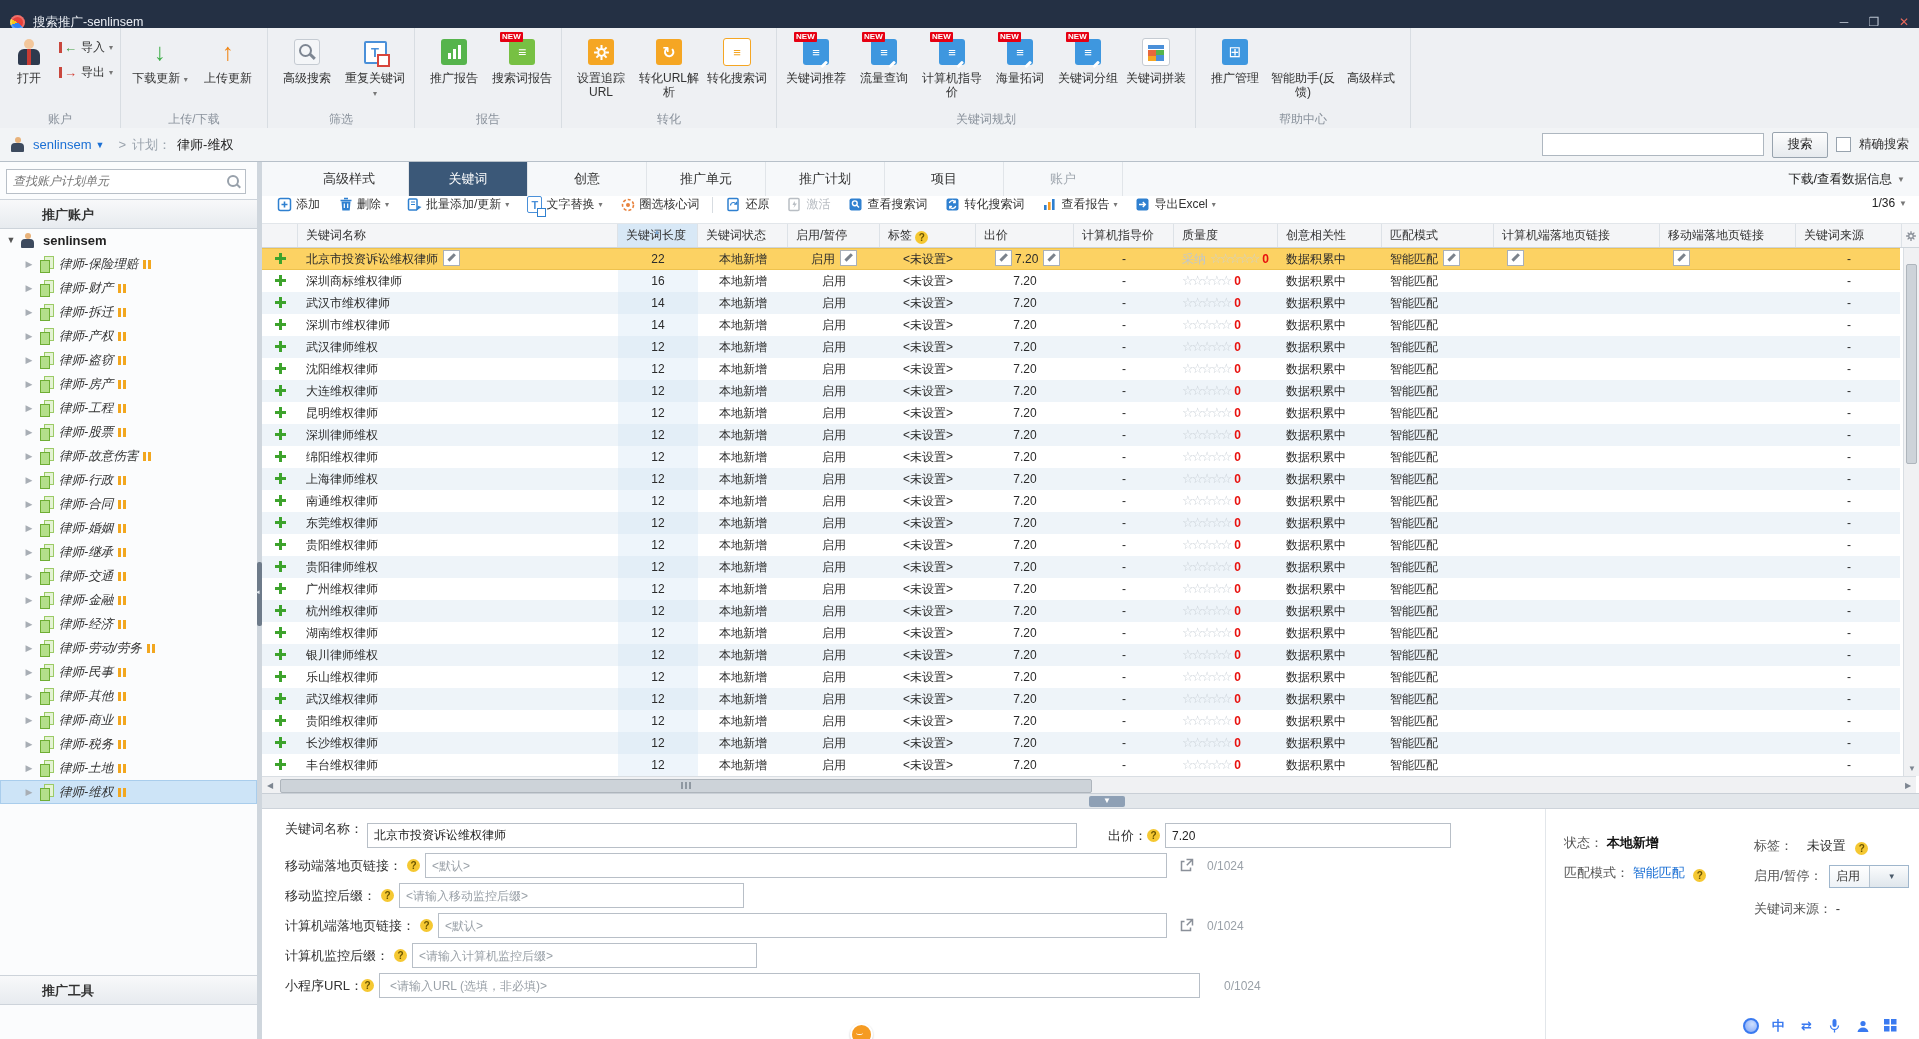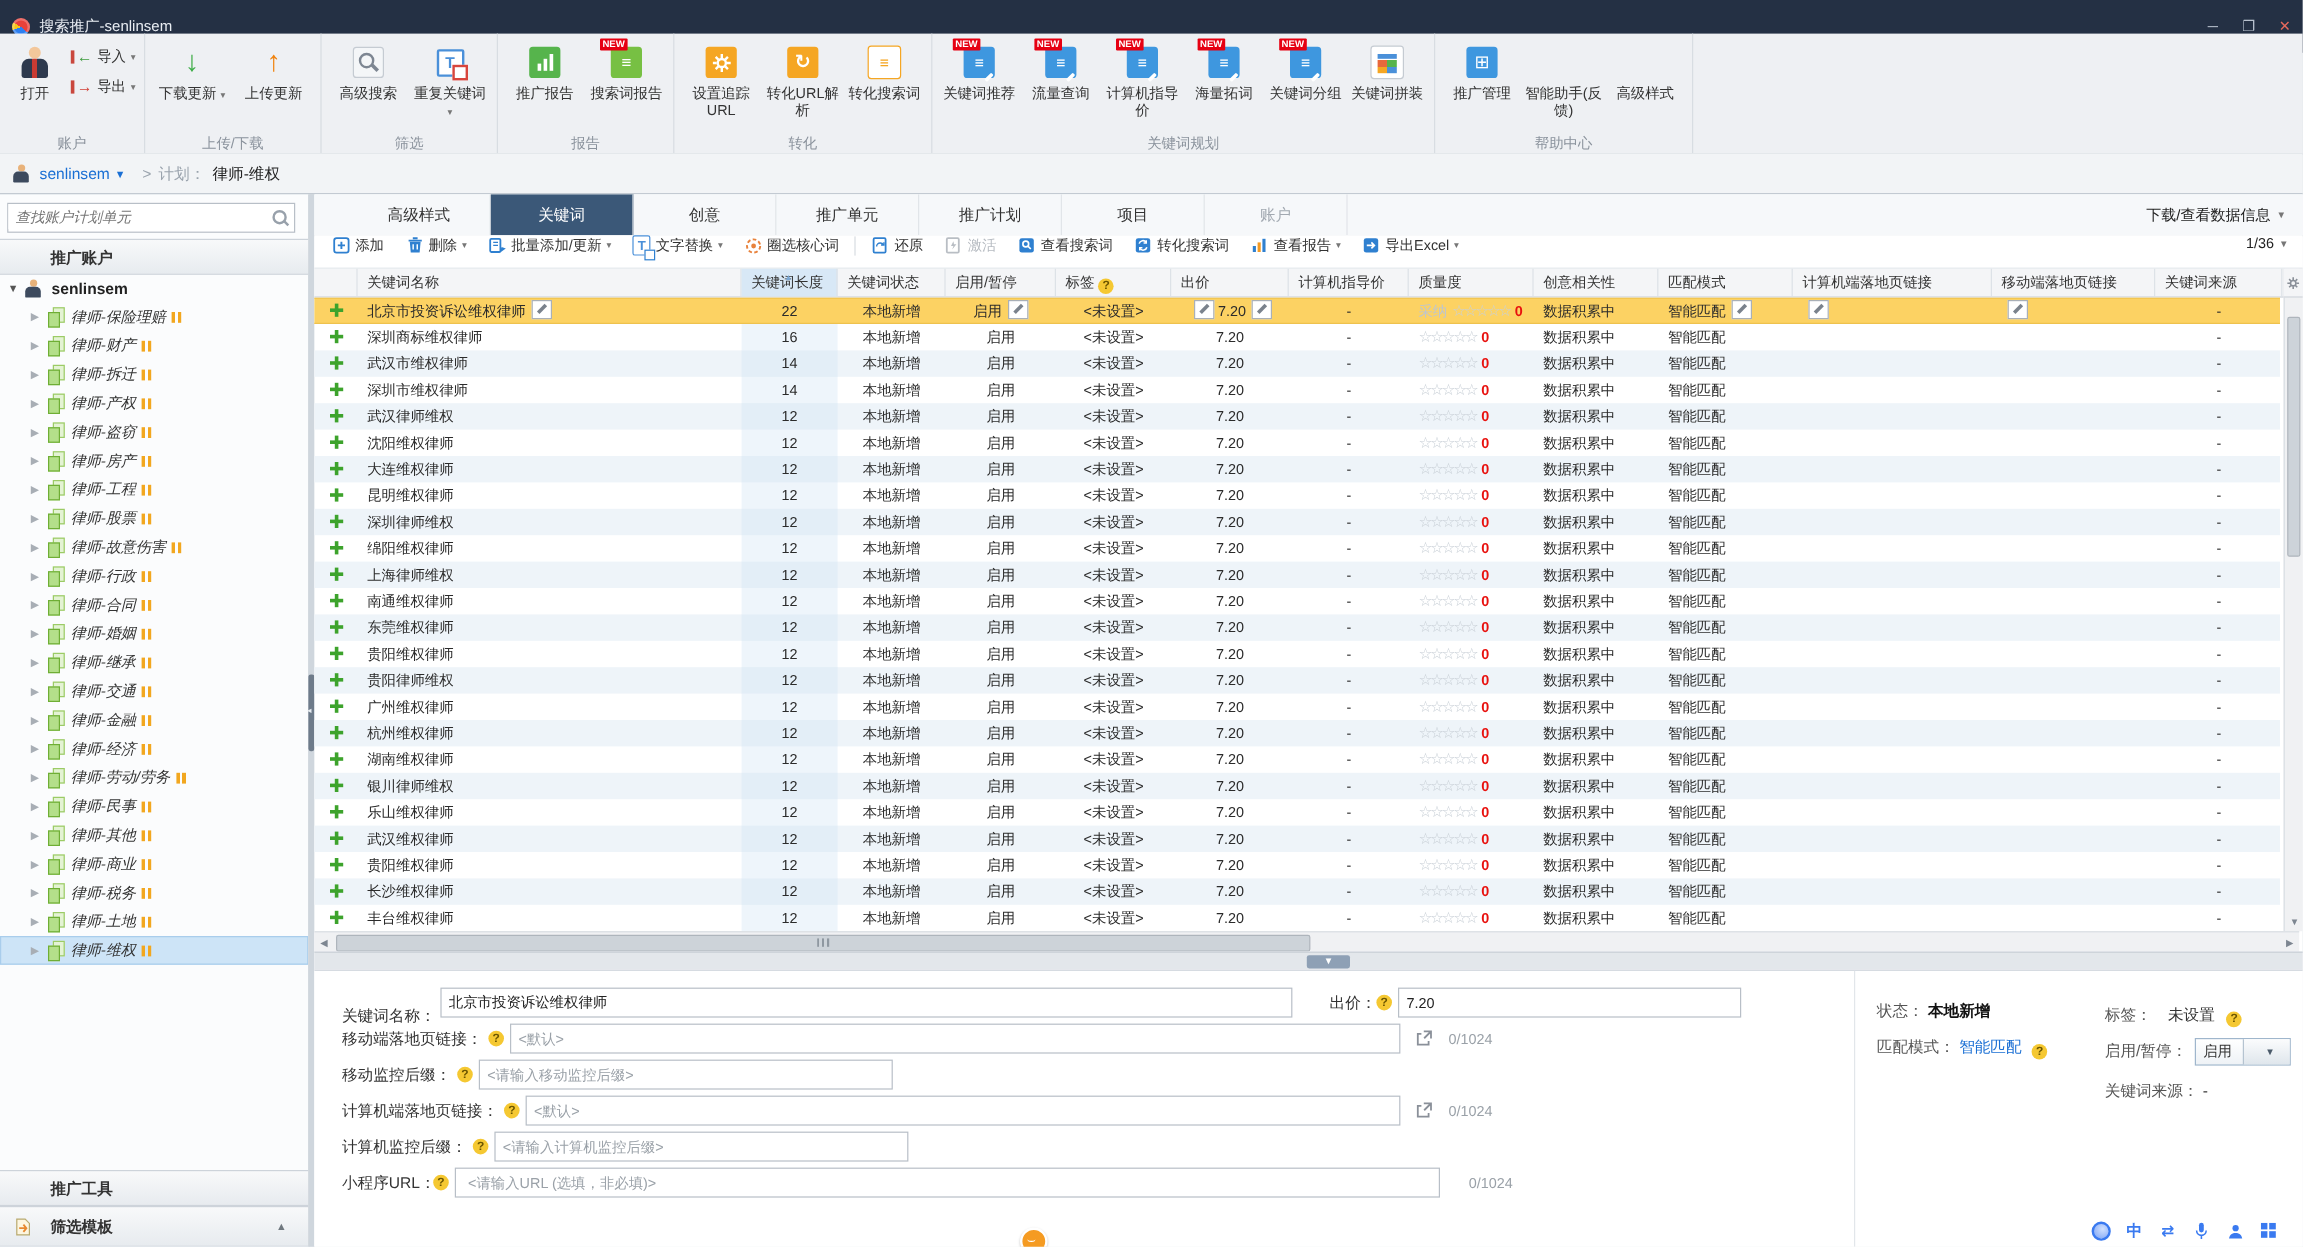--- a/index.html
+++ b/index.html
@@ -401,20 +401,26 @@
     </div>
 </div>
 
 <div id="crumbbar">
   <span class="mini-avatar"></span>
   <span class="acct">senlinsem</span>
   <span class="acaret">▼</span>
   <span class="sep">&gt;</span>
   <span class="planlab" style="margin-left:6px">计划：</span>
   <span class="planname">律师-维权</span>
+  <span class="right">
+    <input style="">
+    <span class="searchbtn">搜索</span>
+    <span class="cb"></span>
+    <span style="font-size:12.5px">精确搜索</span>
+  </span>
 </div>
 
 <div id="content">
   <div id="sidebar">
     <div class="side-search">
       <input placeholder="查找账户计划单元" style="">
       <span class="mag2"></span>
     </div>
     <div class="sideband" style="top:37px">推广账户</div>
     <div id="tree">
@@ -559,28 +565,20 @@
           <span class="tcaret">▶</span>
           <span class="plandoc"></span>
           <span class="pname">律师-维权</span>
           <span class="pp"></span>
         </div>
         <div class="trow item">
           <span class="pname">律师-刑事</span>
         </div>
       </div>
     <div class="sideband" style="bottom:34px">推广工具</div>
-    <div class="sideband" style="bottom:0;height:34px;line-height:33px">
-      <svg style="position:absolute;left:12px;top:9px" width="15" height="15">
-          <path d="M2 1h7l3.5 3.5V14H2z" fill="#fdf6e0" stroke="#b8a96e"></path>
-          <path d="M4 8.5h5.5M7.5 5.5L10 8.5 7.5 11.5" stroke="#e8882f" stroke-width="1.5" fill="none"></path>
-        </svg>
-      <span>筛选模板</span>
-      <span style="position:absolute;right:18px;font-size:9px;color:#70787f">▲</span>
-    </div>
   </div>
   <div id="side-divider">
       <span class="handle"></span>
     </div>
 
   <div id="main">
     <div id="tabrow">
       <span style="width:28px"></span>
       <span id="tabs-holder" style="display:flex">
           <span class="tab">高级样式</span>
@@ -1133,21 +1131,21 @@
       <span id="hthumb"></span>
       <span class="harrow" style="right:0">▶</span>
     </div>
 
     <div id="splitter">
       <span class="splitbtn">▼</span>
     </div>
 
     <div id="detail">
 
-      <span class="fitem" style="left:23px;top:25px">关键词名称：</span>
+      <span class="fitem" style="left:23px;top:7px">关键词名称：</span>
       <input class="inp" style="left: 105px; top: 14px; width: 710px;" value="北京市投资诉讼维权律师">
       <span class="fitem" style="left:846px;top:14px">出价：</span>
       <span class="help" style="position:absolute;left:885px;top:20px">?</span>
       <input class="inp" style="left: 903px; top: 14px; width: 286px;" value="7.20">
 
       <span class="fitem" style="left:23px;top:44px">移动端落地页链接：</span>
       <span class="help" style="position:absolute;left:145px;top:50px">?</span>
       <input class="inp" style="left: 163px; top: 44px; width: 742px;" placeholder="&lt;默认&gt;">
       <span class="linkout" style="left:917px;top:49px">
         <svg width="15" height="15">

